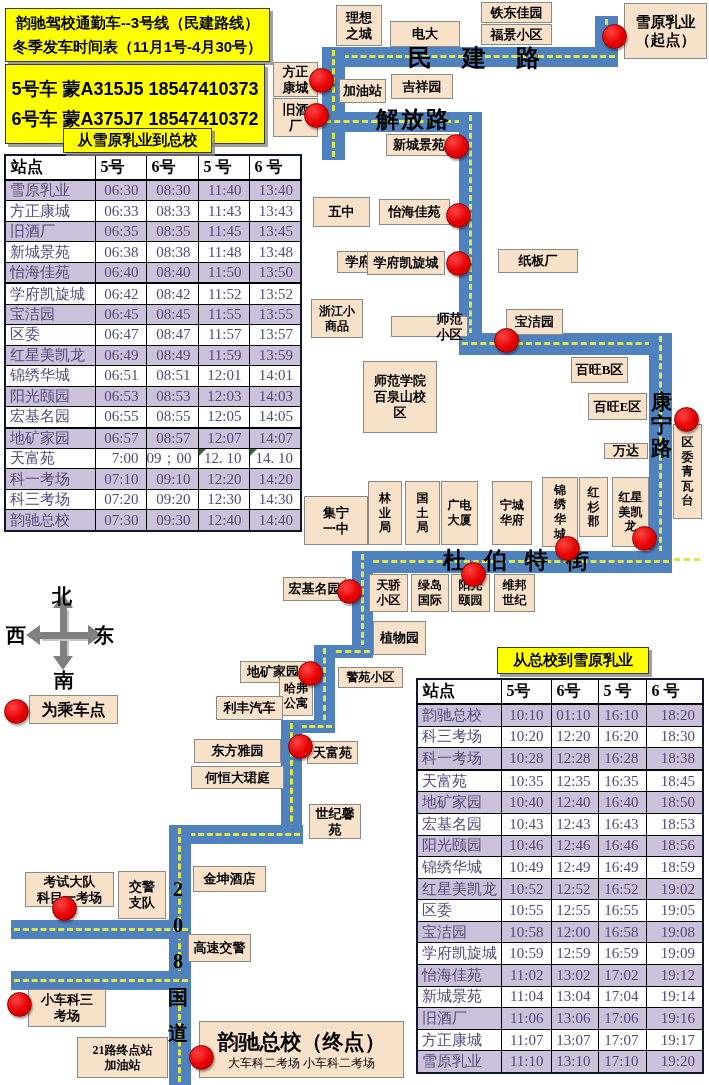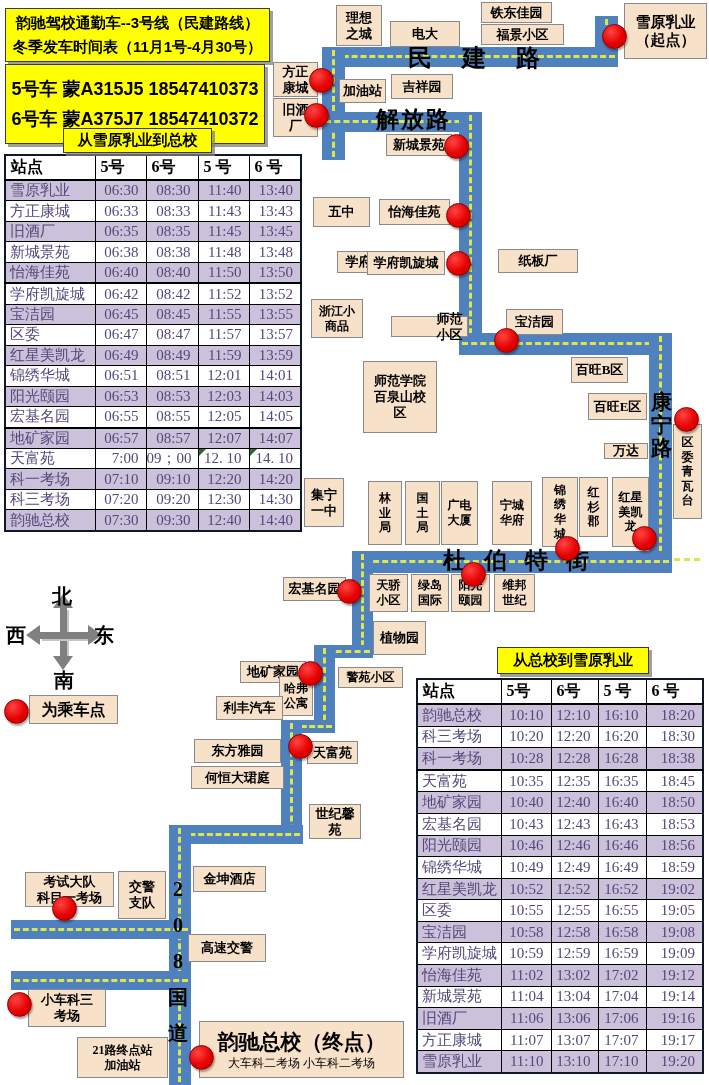--- a/index.html
+++ b/index.html
@@ -160,21 +160,21 @@
 路</div>
     <div class="road" style="left: 168px; top: 871px; font-size: 20px; line-height: 36px;">2
 0
 8
 国
 道</div>
     <div class="mbox" style="left: 336px; top: 5px; width: 46px; height: 41px;">理想
 之城</div>
     <div class="mbox" style="left: 390px; top: 21px; width: 70px; height: 26px;">电大</div>
     <div class="mbox" style="left: 481px; top: 2px; width: 71px; height: 21px;">铁东佳园</div>
-    <div class="mbox" style="left: 481px; top: 24px; width: 83px; height: 21px;">福景小区</div>
+    <div class="mbox" style="left: 481px; top: 24px; width: 71px; height: 21px;">福景小区</div>
     <div class="mbox" style="left: 624px; top: 3px; width: 83px; height: 56px; font-size: 15px;">雪原乳业
 （起点）</div>
     <div class="mbox" style="left: 273px; top: 62px; width: 45px; height: 35px;">方正
 康城</div>
     <div class="mbox" style="left: 339px; top: 79px; width: 47px; height: 24px;">加油站</div>
     <div class="mbox" style="left: 391px; top: 74px; width: 62px; height: 25px;">吉祥园</div>
     <div class="mbox" style="left: 273px; top: 98px; width: 45px; height: 39px;">旧酒
 厂</div>
     <div class="mbox" style="left: 386px; top: 134px; width: 66px; height: 22px;">新城景苑</div>
     <div class="mbox" style="left: 313px; top: 197px; width: 57px; height: 30px;">五中</div>
@@ -190,21 +190,21 @@
 百泉山校
 区</div>
     <div class="mbox" style="left: 571px; top: 357px; width: 57px; height: 26px;">百旺B区</div>
     <div class="mbox" style="left: 588px; top: 393px; width: 59px; height: 27px;">百旺E区</div>
     <div class="mbox" style="left: 604px; top: 443px; width: 44px; height: 16px;">万达</div>
     <div class="mbox" style="left: 673px; top: 424px; width: 29px; height: 95px; font-size: 12px;">区
 委
 青
 瓦
 台</div>
-    <div class="mbox" style="left: 304px; top: 478px; width: 40px; height: 49px;">集宁
+    <div class="mbox" style="left: 304px; top: 496px; width: 64px; height: 49px;">集宁
 一中</div>
     <div class="mbox" style="left: 368px; top: 481px; width: 34px; height: 64px; font-size: 12px;">林
 业
 局</div>
     <div class="mbox" style="left: 405px; top: 481px; width: 35px; height: 64px; font-size: 12px;">国
 土
 局</div>
     <div class="mbox" style="left: 441px; top: 481px; width: 37px; height: 64px; font-size: 12px;">广电
 大厦</div>
     <div class="mbox" style="left: 492px; top: 481px; width: 40px; height: 64px; font-size: 12px;">宁城
@@ -237,21 +237,21 @@
     <div class="mbox" style="left: 194px; top: 739px; width: 87px; height: 24px;">东方雅园</div>
     <div class="mbox" style="left: 191px; top: 766px; width: 93px; height: 23px;">何恒大珺庭</div>
     <div class="mbox" style="left: 307px; top: 741px; width: 51px; height: 23px;">天富苑</div>
     <div class="mbox" style="left: 309px; top: 804px; width: 52px; height: 35px;">世纪馨
 苑</div>
     <div class="mbox" style="left: 193px; top: 866px; width: 73px; height: 26px;">金坤酒店</div>
     <div class="mbox" style="left: 25px; top: 872px; width: 89px; height: 35px;">考试大队
 科目一考场</div>
     <div class="mbox" style="left: 118px; top: 871px; width: 48px; height: 48px;">交警
 支队</div>
-    <div class="mbox" style="left: 188px; top: 934px; width: 78px; height: 28px;">高速交警</div>
+    <div class="mbox" style="left: 188px; top: 934px; width: 63px; height: 28px;">高速交警</div>
     <div class="mbox" style="left: 28px; top: 989px; width: 78px; height: 38px;">小车科三
 考场</div>
     <div class="mbox" style="left: 77px; top: 1037px; width: 91px; height: 41px; font-size: 12px;">21路终点站
 加油站</div>
     <div class="dot" style="left: 602px; top: 24px;"></div>
     <div class="dot" style="left: 309px; top: 68px;"></div>
     <div class="dot" style="left: 304px; top: 103px;"></div>
     <div class="dot" style="left: 444px; top: 134px;"></div>
     <div class="dot" style="left: 446px; top: 203px;"></div>
     <div class="dot" style="left: 446px; top: 251px;"></div>
@@ -422,21 +422,21 @@
             <th>5号</th>
             <th>6号</th>
             <th>5 号</th>
             <th>6 号</th>
           </tr>
         </thead>
         <tbody>
           <tr class="alt">
             <td class="st">韵驰总校</td>
             <td class="tm">10:10</td>
-            <td class="tm">12:10</td>
+            <td class="tm">01:10</td>
             <td class="tm">16:10</td>
             <td class="tm">18:20</td>
           </tr>
           <tr>
             <td class="st">科三考场</td>
             <td class="tm">10:20</td>
             <td class="tm">12:20</td>
             <td class="tm">16:20</td>
             <td class="tm">18:30</td>
           </tr>
@@ -492,21 +492,21 @@
           <tr>
             <td class="st">区委</td>
             <td class="tm">10:55</td>
             <td class="tm">12:55</td>
             <td class="tm">16:55</td>
             <td class="tm">19:05</td>
           </tr>
           <tr class="alt">
             <td class="st">宝洁园</td>
             <td class="tm">10:58</td>
-            <td class="tm">12:58</td>
+            <td class="tm">12:00</td>
             <td class="tm">16:58</td>
             <td class="tm">19:08</td>
           </tr>
           <tr>
             <td class="st">学府凯旋城</td>
             <td class="tm">10:59</td>
             <td class="tm">12:59</td>
             <td class="tm">16:59</td>
             <td class="tm">19:09</td>
           </tr>

